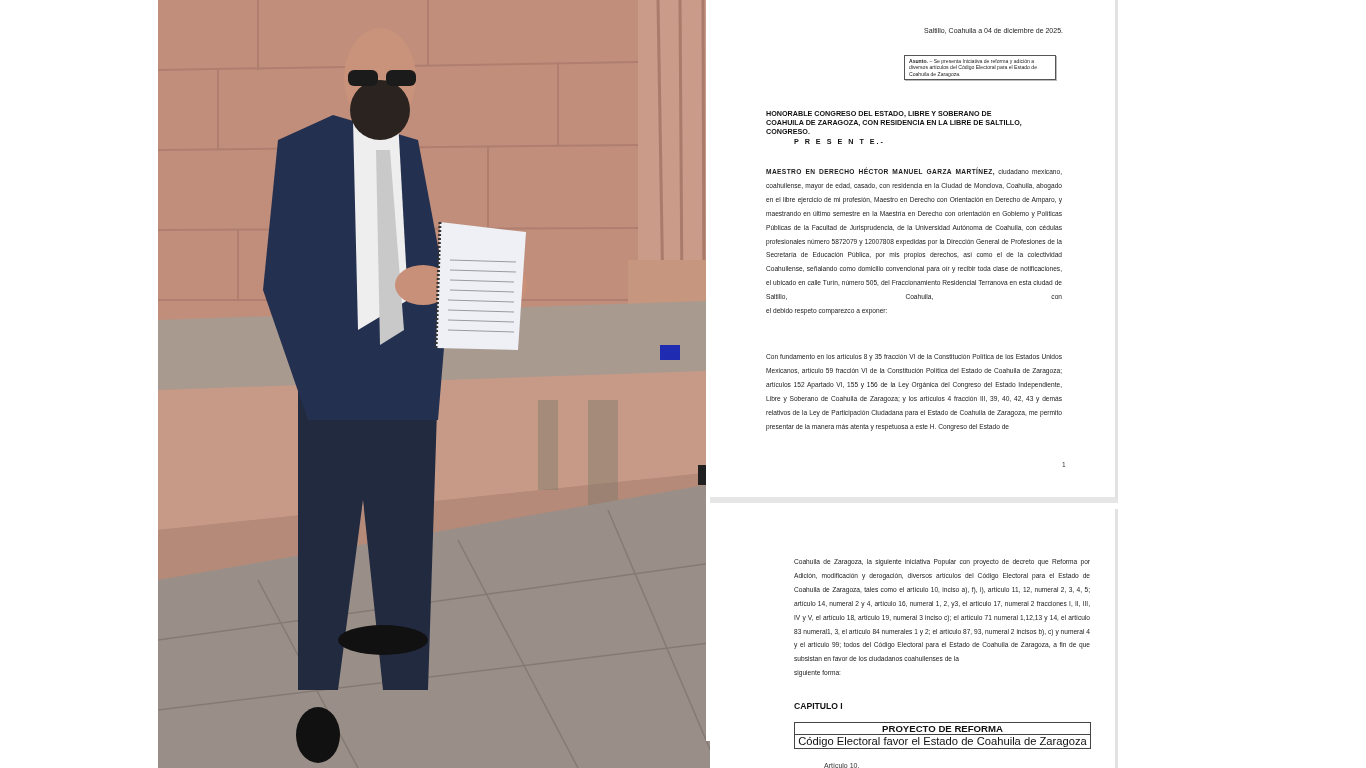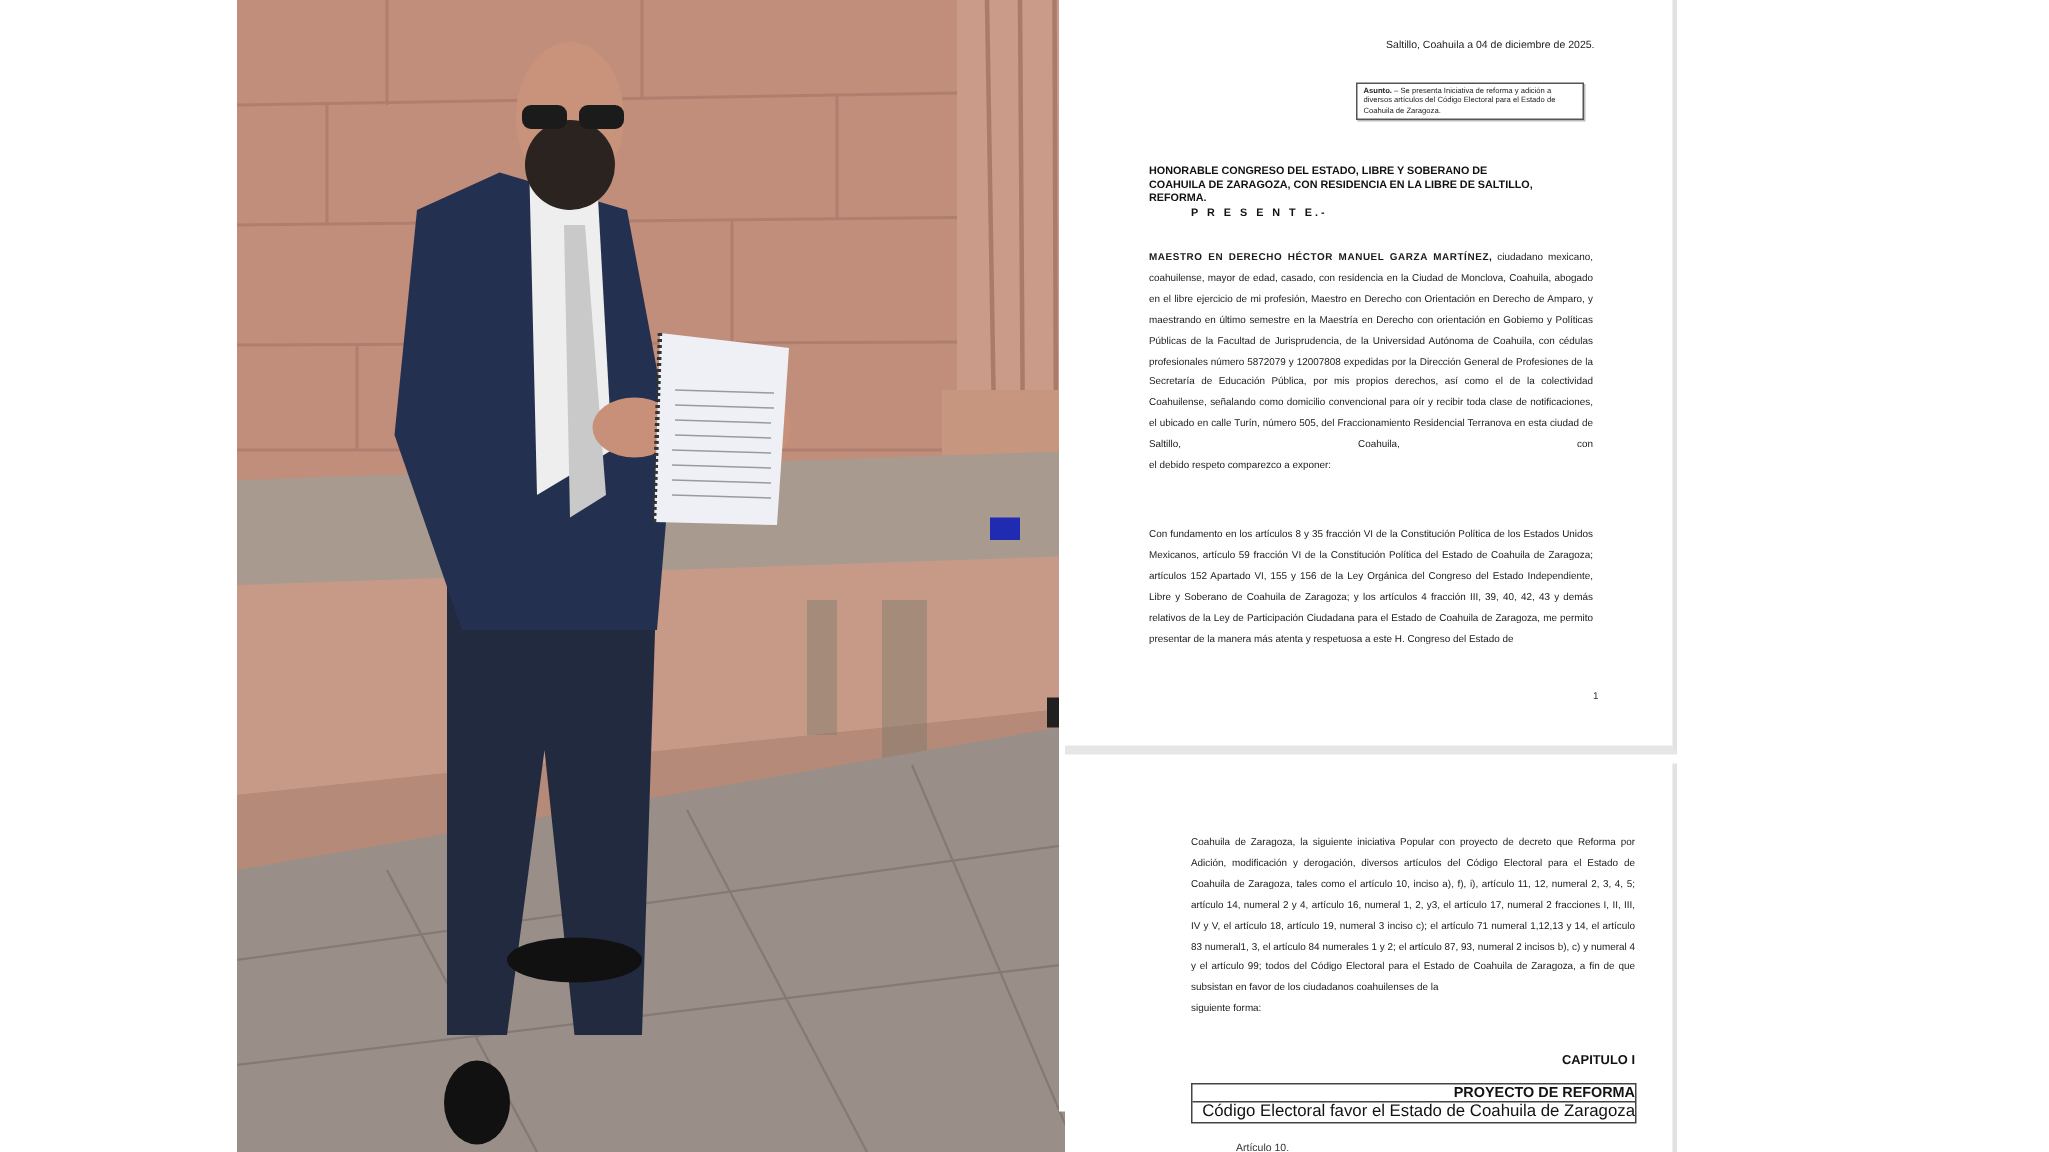--- a/index.html
+++ b/index.html
@@ -15,23 +15,23 @@
   .asunto{position:absolute;left:194px;top:55px;width:152px;border:1px solid #555;box-shadow:1px 1px 0 #bbb;padding:2px 4px;font-size:5.1px;line-height:6.4px;color:#222;box-sizing:border-box;}
   .asunto b{font-weight:bold;}
   .addressee{top:109px;font-weight:bold;font-size:7.2px;line-height:9.2px;color:#111;}
   .presente{letter-spacing:2px;padding-left:28px;}
   .p1{top:165px;text-align:justify;text-align-last:justify;}
   .p1 .last, .p2 .last{text-align-last:left;}
   .p1 b{font-weight:bold;letter-spacing:0.4px;}
   .p2{top:350px;text-align:justify;}
   .pagenum{position:absolute;left:352px;top:461px;font-size:6.6px;color:#333;}
   .p3{top:555px;text-align:justify;}
-  .chapter{position:absolute;left:56px;width:296px;top:701px;text-align:right;font-weight:bold;font-size:8.6px;color:#111;}
+  .chapter{position:absolute;left:56px;width:296px;top:701px;text-align:left;font-weight:bold;font-size:8.6px;color:#111;}
   .reform-box{position:absolute;left:56px;top:722px;width:297px;border:1px solid #444;box-sizing:border-box;}
-  .reform-box div{text-align:right;color:#111;}
+  .reform-box div{text-align:center;color:#111;}
   .reform-title{font-weight:bold;font-size:9.6px;line-height:11px;border-bottom:1px solid #444;}
   .reform-sub{font-size:11.2px;line-height:13px;}
   .article-cut{position:absolute;left:86px;top:762px;font-size:7px;color:#333;}
 </style>
 </head>
 <body>
 
 <div class="photo">
   <svg width="576" height="768" viewBox="0 0 576 768" xmlns="http://www.w3.org/2000/svg">
 
@@ -118,21 +118,21 @@
 
 <div class="pages">
 
   <div class="page page1">
     <div class="date">Saltillo, Coahuila a 04 de diciembre de 2025.</div>
     <div class="asunto"><b>Asunto.</b><span> – Se presenta Iniciativa de reforma y adición a diversos artículos del Código Electoral para el Estado de Coahuila de Zaragoza.</span></div>
 
     <div class="doc addressee">
       <div>HONORABLE CONGRESO DEL ESTADO, LIBRE Y SOBERANO DE</div>
       <div>COAHUILA DE ZARAGOZA, CON RESIDENCIA EN LA LIBRE DE SALTILLO,</div>
-      <div>REFORMA.</div>
+      <div>CONGRESO.</div>
       <div class="presente">P R E S E N T E.-</div>
     </div>
 
     <div class="doc p1">
       <b>MAESTRO EN DERECHO HÉCTOR MANUEL GARZA MARTÍNEZ,</b><span> ciudadano mexicano, coahuilense, mayor de edad, casado, con residencia en la Ciudad de Monclova, Coahuila, abogado en el libre ejercicio de mi profesión, Maestro en Derecho con Orientación en Derecho de Amparo, y maestrando en último semestre en la Maestría en Derecho con orientación en Gobiemo y Políticas Públicas de la Facultad de Jurisprudencia, de la Universidad Autónoma de Coahuila, con cédulas profesionales número 5872079 y 12007808 expedidas por la Dirección General de Profesiones de la Secretaría de Educación Pública, por mis propios derechos, así como el de la colectividad Coahuilense, señalando como domicilio convencional para oír y recibir toda clase de notificaciones, el ubicado en calle Turín, número 505, del Fraccionamiento Residencial Terranova en esta ciudad de Saltillo, Coahuila, con</span>
       <div class="last">el debido respeto comparezco a exponer:</div>
     </div>
 
     <div class="doc p2">Con fundamento en los artículos 8 y 35 fracción VI de la Constitución Política de los Estados Unidos Mexicanos, artículo 59 fracción VI de la Constitución Política del Estado de Coahuila de Zaragoza; artículos 152 Apartado VI, 155 y 156 de la Ley Orgánica del Congreso del Estado Independiente, Libre y Soberano de Coahuila de Zaragoza; y los artículos 4 fracción III, 39, 40, 42, 43 y demás relativos de la Ley de Participación Ciudadana para el Estado de Coahuila de Zaragoza, me permito presentar de la manera más atenta y respetuosa a este H. Congreso del Estado de</div>
 

